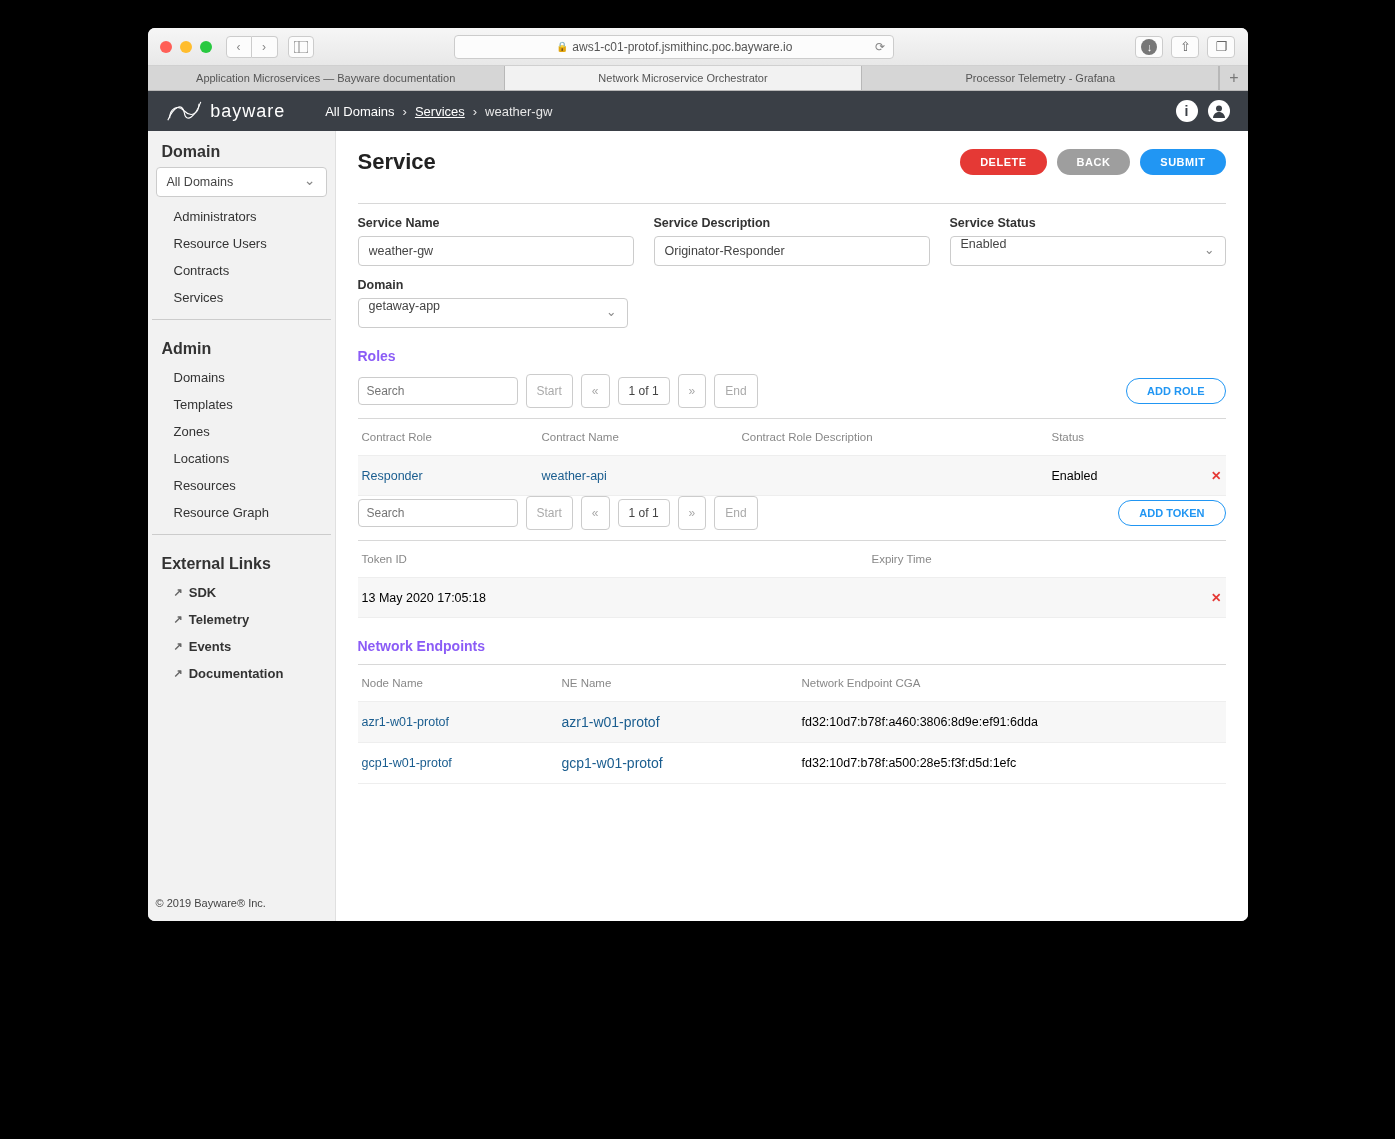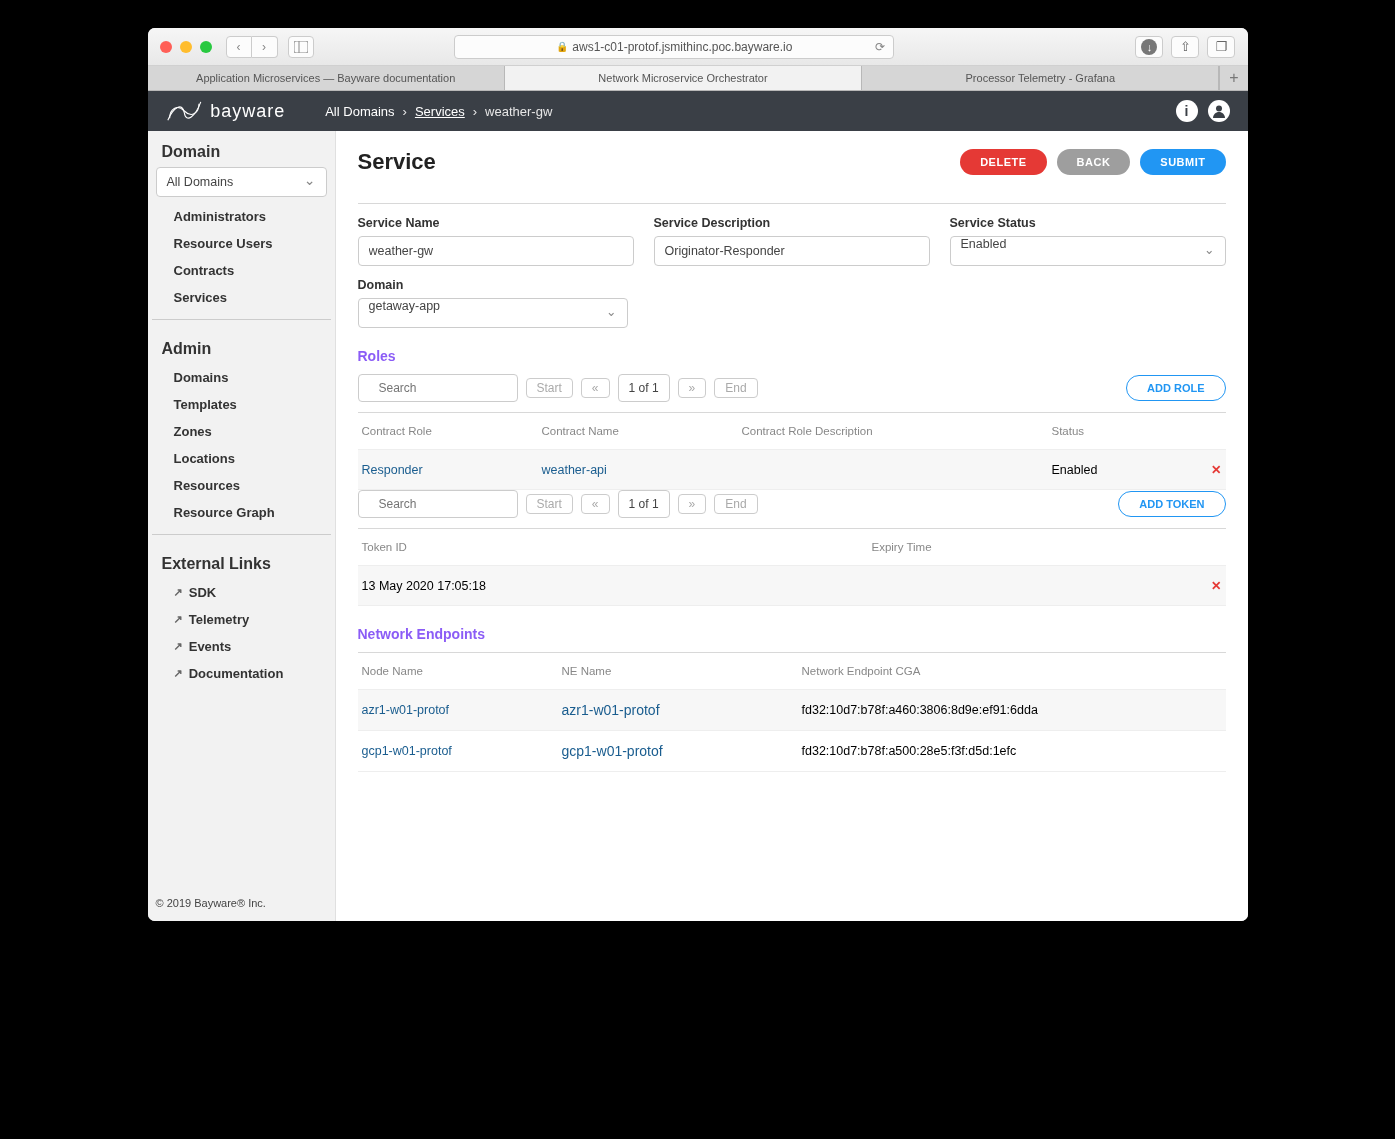--- a/index.html
+++ b/index.html
@@ -29,41 +29,41 @@
   .logo svg{height:22px;}
   .breadcrumb{font-size:13px; color:#e6e6e6; display:flex; gap:8px; align-items:center;}
   .breadcrumb .link{color:#fff;} .breadcrumb .current-link{text-decoration:underline;}
   .hicons{margin-left:auto;display:flex;gap:10px;}
   .hicon{width:22px;height:22px;border-radius:50%;background:#fff;color:#3a3f46;display:flex;align-items:center;justify-content:center;font-weight:bold;font-size:14px;}
   .body { display:flex; min-height:790px;}
   .sidebar { width:188px; background:#f2f2f2; border-right:1px solid #e0e0e0; display:flex; flex-direction:column;}
   .sb-section-title{font-size:16px;font-weight:700;color:#333;padding:12px 14px 6px;}
   .sb-select{margin:0 8px 6px;height:30px;border:1px solid #ccc;border-radius:4px;background:#fff;display:flex;align-items:center;padding:0 10px;font-size:12.5px;color:#444;position:relative;}
   .sb-select::after{content:"⌄";position:absolute;right:10px;color:#888;font-size:14px;top:4px;}
-  .sb-item{padding:6px 14px 6px 26px;font-size:13px;font-weight:700;color:#333;}
+  .sb-item{padding:6px 14px 6px 26px;font-size:13px;font-weight:400;color:#333;}
   .sb-divider{height:1px;background:#ccc;margin:8px 4px;}
   .sb-link{padding:6px 14px 6px 26px;font-size:13px;color:#333;font-weight:600;display:flex;align-items:center;gap:6px;}
   .sb-link .ext{font-size:11px;color:#666;}
   .sb-foot{margin-top:auto;font-size:11px;color:#444;padding:12px 8px;}
   .main { flex:1; padding:18px 22px; background:#fff;}
   .pagehead{display:flex;align-items:center;border-bottom:1px solid #d8d8d8;padding-bottom:28px;margin-bottom:12px;}
   .pagehead h1{font-size:22px;font-weight:700;color:#222;}
   .btns{margin-left:auto;display:flex;gap:10px;}
   .btn{height:26px;padding:0 20px;border-radius:14px;font-size:11px;font-weight:700;letter-spacing:.5px;color:#fff;border:none;display:flex;align-items:center;}
   .btn.del{background:#e53935;} .btn.back{background:#9e9e9e;} .btn.submit{background:#2196f3;}
   .formrow{display:flex;gap:20px;margin-bottom:12px;}
   .field{flex:1;}
   .field label{display:block;font-size:12.5px;font-weight:700;color:#333;margin-bottom:6px;}
   .field .input, .field .select{height:30px;border:1px solid #ccc;border-radius:4px;width:100%;padding:0 10px;font-size:12.5px;color:#444;background:#fff;}
   .field .select{position:relative;} .field .select::after{content:"⌄";position:absolute;right:10px;top:5px;color:#888;}
   .halfwidth{max-width:270px;}
   .section-title{font-size:14px;font-weight:700;color:#8b5cf6;margin:20px 0 10px;}
   .tablectrl{display:flex;gap:8px;align-items:center;margin-bottom:10px;}
-  .search{width:160px;height:28px;border:1px solid #ccc;border-radius:4px;padding:0 20px;font-size:12px;}
-  .pgbtn{height:20px;padding:0 10px;border:1px solid #ccc;border-radius:4px;background:#fff;font-size:12px;color:#aaa;}
+  .search{width:160px;height:28px;border:1px solid #ccc;border-radius:4px;padding:0 8px;font-size:12px;}
+  .pgbtn{height:34px;padding:0 10px;border:1px solid #ccc;border-radius:4px;background:#fff;font-size:12px;color:#aaa;}
   .pginfo{height:28px;padding:0 10px;border:1px solid #ccc;border-radius:4px;font-size:12px;display:flex;align-items:center;color:#444;}
   .addbtn{margin-left:auto;height:26px;border:1.5px solid #2196f3;border-radius:14px;padding:0 20px;color:#2196f3;font-size:11px;font-weight:700;background:#fff;}
   .tbl{border-top:1px solid #d8d8d8;}
   .tr{display:flex;padding:12px 4px;font-size:12.5px;align-items:center;border-bottom:1px solid #eee;}
   .tr.head{color:#888;font-size:11.5px;}
   .tr.alt{background:#f7f7f7;}
   .tr .c1{flex:0 0 180px;} .tr .c2{flex:0 0 200px;} .tr .c3{flex:1;} .tr .c4{flex:0 0 140px;} .tr .cx{flex:0 0 30px;text-align:right;color:#e53935;font-weight:bold;cursor:pointer;}
   .linkcell{color:#1a5d8f;}
   .tokens .c1{flex:0 0 510px;} .tokens .c2{flex:1;}
   .ne .c1{flex:0 0 200px;} .ne .c2{flex:0 0 240px;} .ne .c3{flex:1;}

